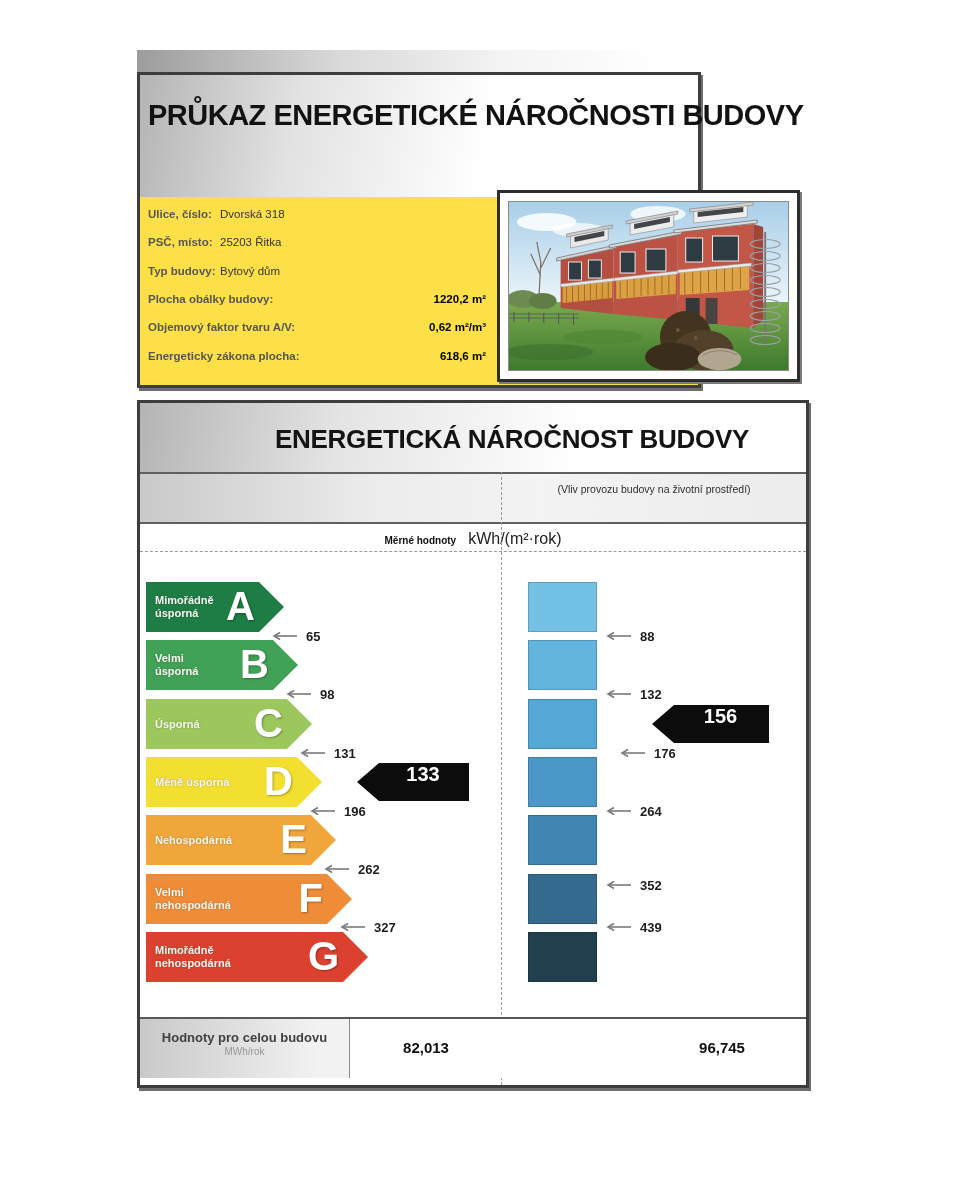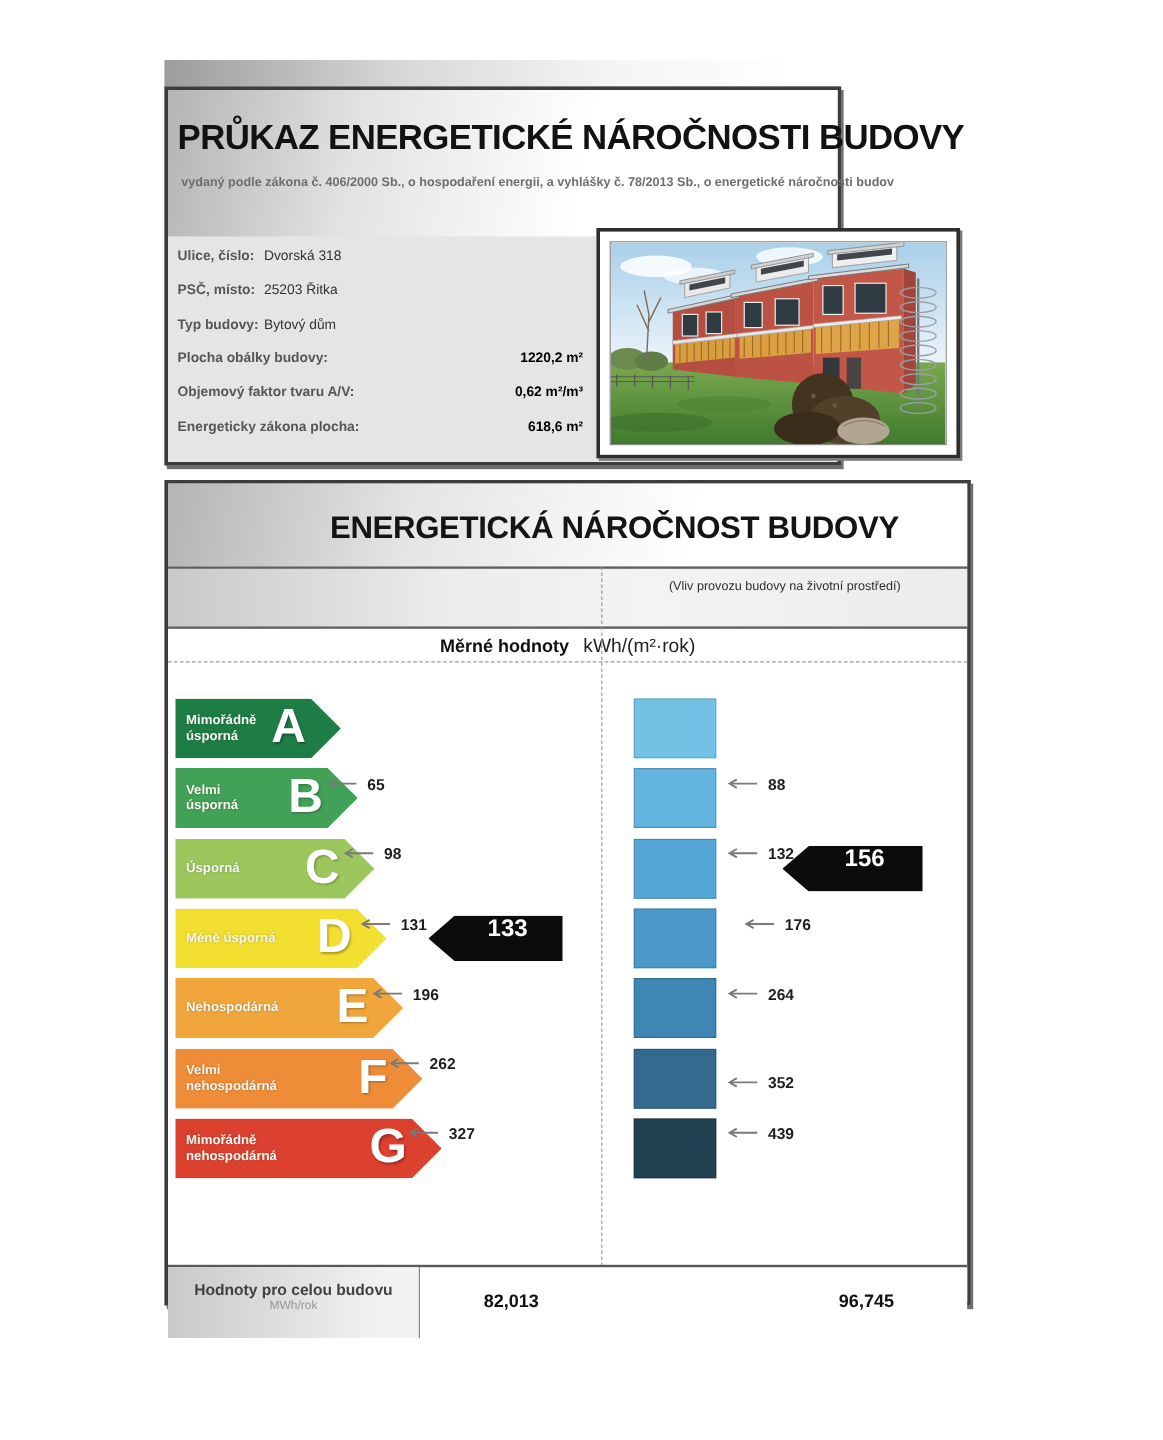--- a/index.html
+++ b/index.html
@@ -6,21 +6,21 @@
   html,body { background:#fff; }
   body { font-family:"Liberation Sans", sans-serif; color:#1a1a1a; }
   .page { position:relative; width:969px; height:1200px; background:#fff; overflow:hidden; }
 
   
   .scan-band { position:absolute; left:137px; top:50px; width:672px; height:23px;
     background:linear-gradient(to right,#9c9c9c 0%,#d9d9d9 30%,#f4f4f4 55%,#fff 78%); }
 
   
   .top-box { position:absolute; left:137px; top:72px; width:564px; height:316px;
-    border:3px solid #3d3d3d; background:#e5e5e5; box-shadow:2px 3px 0 #6e6e6e; }
+    border:3px solid #3d3d3d; background:#fde047; box-shadow:2px 3px 0 #6e6e6e; }
   .tb-grad { position:absolute; top:0; left:0; right:0; height:122px;
     background:linear-gradient(100deg,#b4b4b4 0%,#e2e2e2 28%,#fff 62%); }
   .doc-title { position:absolute; left:8px; top:24px; font-size:29px; font-weight:bold;
     letter-spacing:-0.5px; color:#121212; white-space:nowrap; }
   .doc-subtitle { position:absolute; left:11px; top:71px; font-size:10.5px; font-weight:bold;
     color:#6e6e6e; white-space:nowrap; }
 
   .info-row { position:absolute; left:8px; width:340px; font-size:11.5px; height:16px; }
   .info-label { font-weight:bold; color:#565656; }
   .info-value { position:absolute; left:72px; top:0; color:#333; }
@@ -42,79 +42,78 @@
 
   .col-band { position:absolute; top:69px; left:0; width:666px; height:52px;
     border-top:2px solid #606060; border-bottom:2px solid #606060;
     background:linear-gradient(to right,#c9c9c9 0%,#ececec 35%,#f3f3f3 60%,#ececec 100%); }
   .col-left  { position:absolute; left:0;  top:0; width:361px; height:100%; padding-top:7px; text-align:center; }
   .col-right { position:absolute; left:362px; top:0; width:304px; height:100%; padding-top:7px; text-align:center; }
   .col-title { font-size:15px; font-weight:bold; color:#161616; }
   .col-sub   { font-size:10.5px; color:#2e2e2e; margin-top:2px; }
 
   .units-row { position:absolute; top:121px; left:0; width:666px; height:27px; text-align:center; padding-top:6px; }
-  .units-label { font-size:15px; font-weight:bold; color:#101010; margin-right:12px; }
+  .units-label { font-size:10px; font-weight:bold; color:#101010; margin-right:12px; }
   .units-unit  { font-size:16px; color:#222; }
   .dash-h { position:absolute; top:148px; left:0; width:666px; height:0; border-top:1.5px dashed #9a9a9a; }
   .divider-v { position:absolute; left:361px; top:69px; width:0; height:613px; border-left:1.5px dashed #9a9a9a; }
 
   
   .scale-row { position:absolute; left:6px; height:50px;
     clip-path:polygon(0 0, calc(100% - 25px) 0, 100% 50%, calc(100% - 25px) 100%, 0 100%); }
   .scale-label { position:absolute; left:9px; top:50%; transform:translateY(-50%);
     font-size:11px; font-weight:bold; line-height:1.15; white-space:pre-line;
     color:#f6f6ef; text-shadow:0 0 2px rgba(60,60,60,.35); }
   .scale-letter { position:absolute; right:29px; top:50%; transform:translateY(-52%);
     font-size:40px; font-weight:bold; color:#fff; text-shadow:1px 1px 2px rgba(0,0,0,.3); }
   .r0{top:179px;width:138px} .r1{top:237px;width:152px} .r2{top:296px;width:166px}
   .r3{top:354px;width:176px} .r4{top:412px;width:190px} .r5{top:471px;width:206px}
   .r6{top:529px;width:222px}
 
   
-  .bm { position:absolute; height:16px; display:flex; align-items:center; gap:8px;margin-top:17px; }
+  .bm { position:absolute; height:16px; display:flex; align-items:center; gap:8px; }
   .bm .num { font-size:13px; font-weight:600; color:#1d1d1d; }
   .bl0{top:225px;left:128px} .bl1{top:283px;left:142px} .bl2{top:342px;left:156px}
   .bl3{top:400px;left:166px} .bl4{top:458px;left:180px} .bl5{top:516px;left:196px}
   .br0{top:225px;left:462px} .br1{top:283px;left:462px} .br2{top:342px;left:476px}
   .br3{top:400px;left:462px} .br4{top:474px;left:462px} .br5{top:516px;left:462px}
 
   
   .bb-block { position:absolute; left:388px; width:69px; height:50px;
     box-shadow:inset 0 0 0 1px rgba(0,0,0,.18); }
   .q0{top:179px} .q1{top:237px} .q2{top:296px} .q3{top:354px} .q4{top:412px} .q5{top:471px} .q6{top:529px}
 
   
   .ind { position:absolute; height:38px; background:#0c0c0c; color:#fff; font-size:20px;
     font-weight:bold; display:flex; align-items:flex-start; justify-content:center; padding-left:20px;
     clip-path:polygon(22px 0, 100% 0, 100% 100%, 22px 100%, 0 50%); }
   .ind-left  { left:217px; top:360px; width:112px; }
   .ind-right { left:512px; top:302px; width:117px; }
 
   
-  .footer { position:absolute; left:0; top:651px; width:666px; height:61px; border-top:2px solid #585858; background:#fff; }
+  .footer { position:absolute; left:0; top:614px; width:666px; height:61px; border-top:2px solid #585858; background:#fff; }
   .f-label-cell { position:absolute; left:0; top:0; width:210px; height:100%;
     background:linear-gradient(to right,#c9c9c9,#f2f2f2 85%); border-right:1.5px solid #8a8a8a;
     text-align:center; padding-top:11px; }
   .f-label { font-size:13px; font-weight:bold; color:#414141; }
   .f-unit  { font-size:10px; color:#969696; margin-top:1px; }
   .f-val { position:absolute; top:20px; font-size:15px; font-weight:bold; color:#101010; text-align:center; }
   .f-val1 { left:210px; width:152px; }
   .f-val2 { left:492px; width:180px; }
 </style>
 </head>
 <body>
 
 <div class="page">
 
   <div class="scan-band"></div>
 
   <div class="top-box">
     <div class="tb-grad"></div>
     <div class="doc-title">PRŮKAZ ENERGETICKÉ NÁROČNOSTI BUDOVY</div>
-    <div class="doc-subtitle">vydaný podle zákona č. 406/2000 Sb., o hospodaření energii, a vyhlášky č. 78/2013 Sb., o energetické náročnosti budov</div>
 
     <div class="info-row ir0">
       <span class="info-label">Ulice, číslo:</span>
       <span class="info-value">Dvorská 318</span>
     </div>
     <div class="info-row ir1">
       <span class="info-label">PSČ, místo:</span>
       <span class="info-value">25203 Řitka</span>
     </div>
     <div class="info-row ir2">

